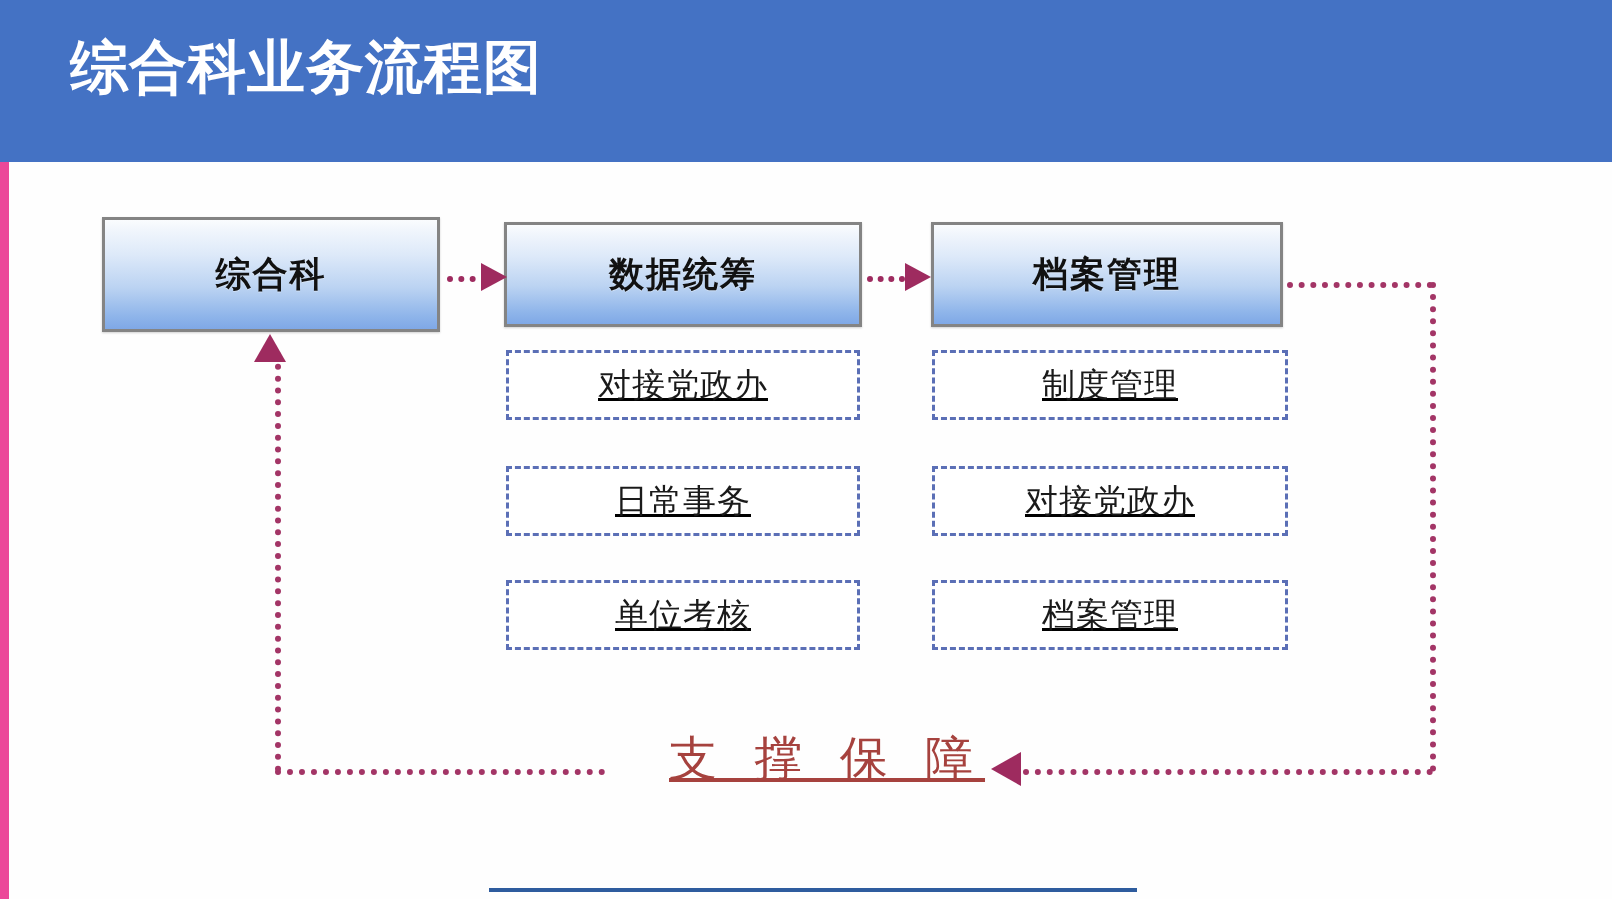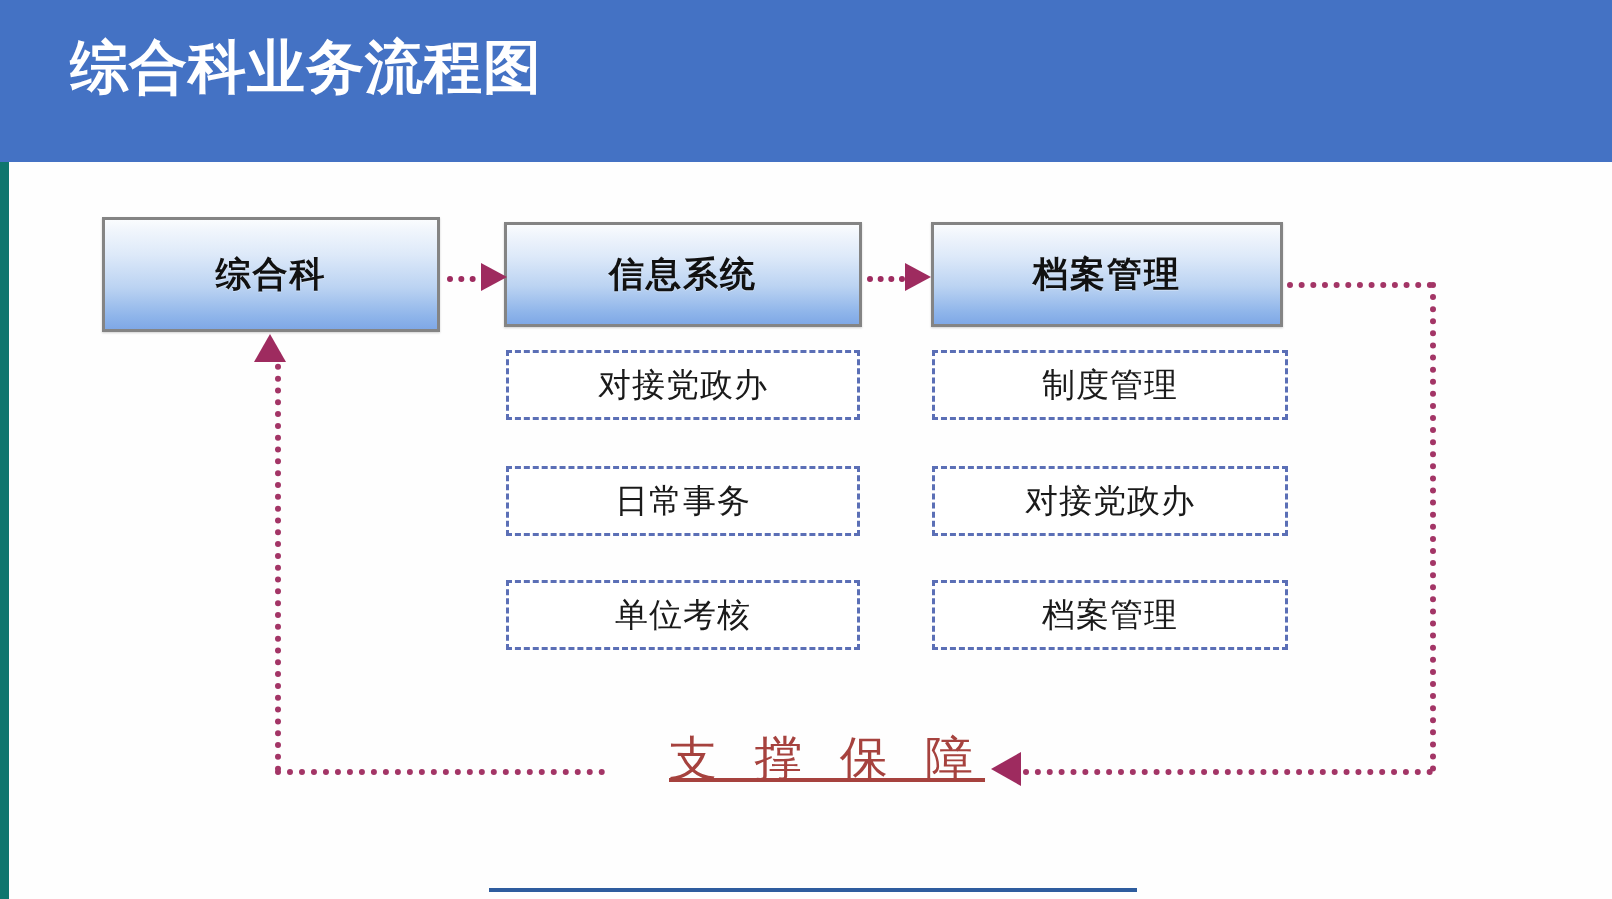--- a/index.html
+++ b/index.html
@@ -9,21 +9,21 @@
     background: #ffffff;
   }
   body {
     font-family: "Liberation Sans", "DejaVu Sans", sans-serif;
   }
 
   #slide {
     position: relative;
     width: 1612px;
     height: 899px;
-    background: #0f766e;
+    background: #ec4899;
     overflow: hidden;
   }
 
   
   .header-band {
     position: absolute;
     left: 0;
     top: 0;
     width: 1612px;
     height: 162px;
@@ -83,20 +83,21 @@
 
   
   .sub-box {
     position: absolute;
     box-sizing: border-box;
     border: 3px dashed #5B6FB6;
     background: #FFFFFF;
     display: flex;
     align-items: center;
     justify-content: center;
+    text-decoration: underline;
   }
   .sub-label {
     font-size: 33px;
     font-weight: normal;
     color: #1A1A1A;
     letter-spacing: 1px;
   }
 
   .col-left-sub  { left: 497px; width: 354px; height: 70px; }
   .col-right-sub { left: 923px; width: 356px; height: 70px; }
@@ -189,21 +190,21 @@
   <div class="header-band"></div>
   <div class="header-title">综合科业务流程图</div>
 
   <div class="canvas">
 
     <div class="proc-box" id="box-zonghe">
       <span class="proc-label">综合科</span>
     </div>
 
     <div class="proc-box" id="box-zhidu">
-      <span class="proc-label">信息系统</span>
+      <span class="proc-label">数据统筹</span>
     </div>
 
     <div class="proc-box" id="box-dangan">
       <span class="proc-label">档案管理</span>
     </div>
 
     <div class="sub-box col-left-sub row-1">
       <span class="sub-label">对接党政办</span>
     </div>
     <div class="sub-box col-left-sub row-3">

